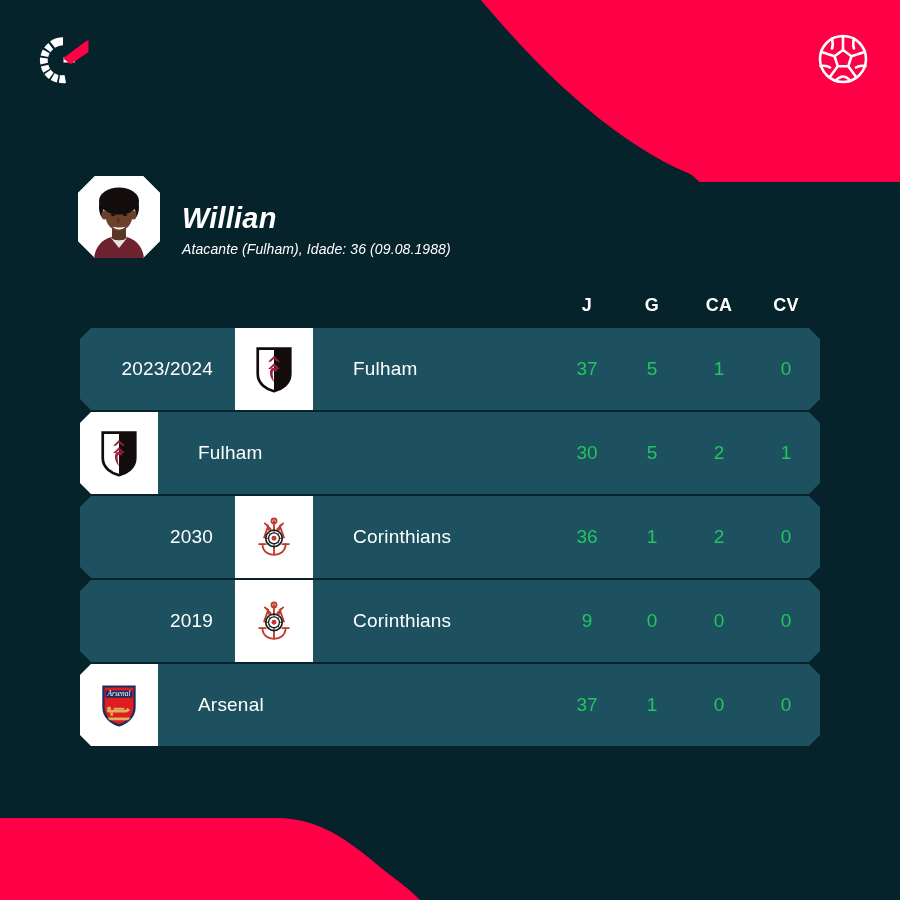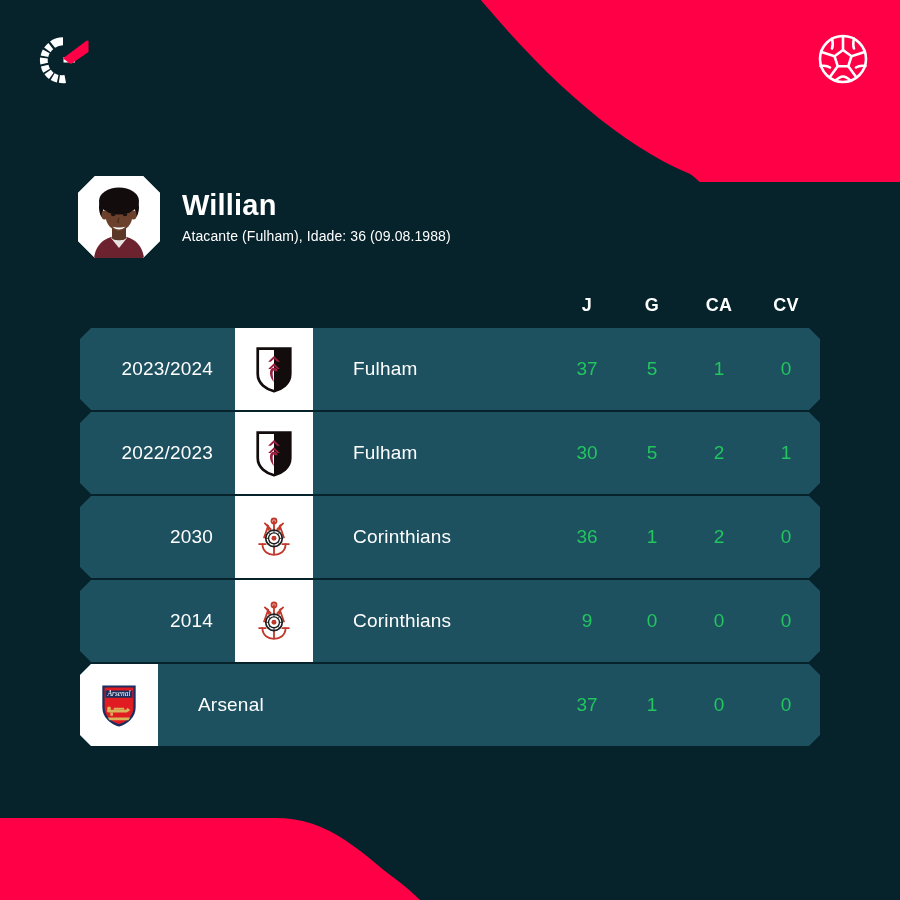--- a/index.html
+++ b/index.html
@@ -47,22 +47,23 @@
     width: 62px;
     height: 62px;
   }
 
   
   .player-row {
     position: absolute;
     left: 78px;
     top: 176px;
     display: flex;
-    align-items: center;
+    align-items: flex-end;
     gap: 22px;
+    font-style: italic;
   }
   .avatar {
     width: 82px;
     height: 82px;
     background: #ffffff;
     -webkit-clip-path: polygon(17px 0, calc(100% - 17px) 0, 100% 17px, 100% calc(100% - 17px), calc(100% - 17px) 100%, 17px 100%, 0 calc(100% - 17px), 0 17px);
     clip-path: polygon(17px 0, calc(100% - 17px) 0, 100% 17px, 100% calc(100% - 17px), calc(100% - 17px) 100%, 17px 100%, 0 calc(100% - 17px), 0 17px);
     position: relative;
     overflow: hidden;
     flex: 0 0 auto;
@@ -275,21 +276,20 @@
           </svg>
         </div>
         <div class="cell-team">Fulham</div>
         <div class="cell-stat j">37</div>
         <div class="cell-stat g">5</div>
         <div class="cell-stat ca">1</div>
         <div class="cell-stat cv">0</div>
       </div>
 
       <div class="row">
-        <div class="cell-season">2022/2023</div>
         <div class="cell-crest">
           <svg viewBox="0 0 44 52" width="40" height="47">
             <path d="M4,3 L40,3 L40,31 C40,42 30,48 22,50 C14,48 4,42 4,31 Z" fill="#ffffff" stroke="#120d0c" stroke-width="3"></path>
             <path d="M22,3 L40,3 L40,31 C40,42 30,48 22,50 Z" fill="#120d0c"></path>
             <path d="M22,11 L28.5,17.5 L25.5,17.5 L22,14 L18.5,17.5 L15.5,17.5 Z" fill="#9b2040"></path>
             <path d="M22,19 L28.5,25.5 L25.5,25.5 L22,22 L18.5,25.5 L15.5,25.5 Z" fill="#9b2040"></path>
             <path d="M26,28 C26,25.5 24,24 22,24 C19.5,24 17.5,26 17.5,29.5 C17.5,34 20,38 22,40 C22,40 20.5,34.5 20.5,30.5 C20.5,28 21,27 22,27 C23,27 23.5,28 23.5,28 Z" fill="#9b2040"></path>
           </svg>
         </div>
         <div class="cell-team">Fulham</div>
@@ -332,21 +332,21 @@
           </svg>
         </div>
         <div class="cell-team">Corinthians</div>
         <div class="cell-stat j">36</div>
         <div class="cell-stat g">1</div>
         <div class="cell-stat ca">2</div>
         <div class="cell-stat cv">0</div>
       </div>
 
       <div class="row">
-        <div class="cell-season">2014</div>
+        <div class="cell-season">2019</div>
         <div class="cell-crest">
           <svg viewBox="0 0 48 52" width="40" height="43">
             <g stroke="#c0392b" stroke-width="2.2" fill="none" stroke-linecap="round">
               <path d="M24,6 L24,46"></path>
               <path d="M10,34 C10,43 17,47 24,47 C31,47 38,43 38,34"></path>
               <path d="M6,34 L14,34"></path>
               <path d="M34,34 L42,34"></path>
               <path d="M17,12 L12,26"></path>
               <path d="M31,12 L36,26"></path>
               <path d="M13,9 L20,16"></path>

